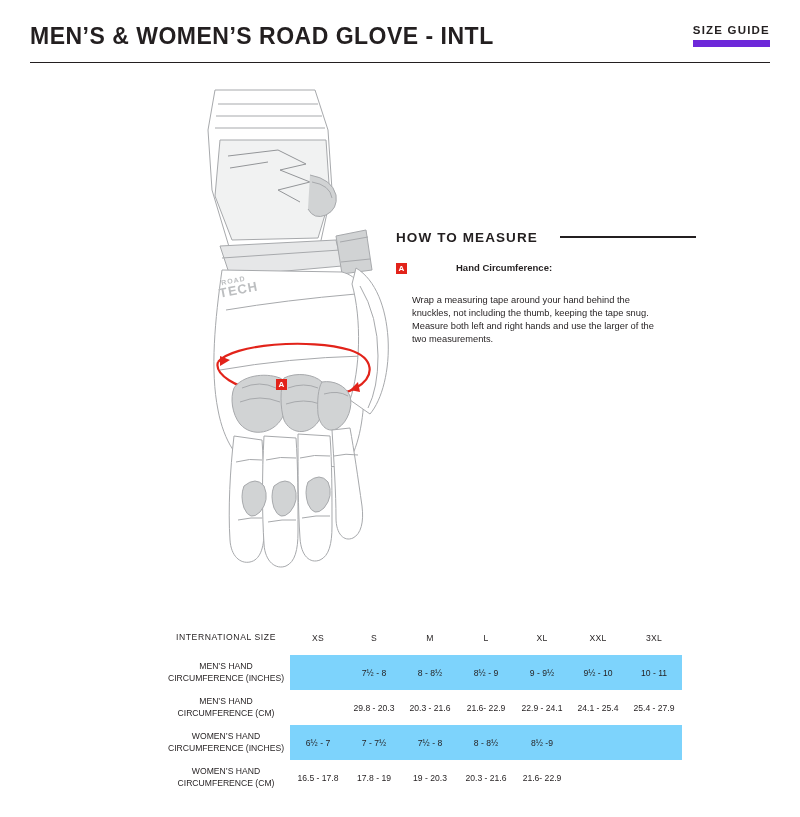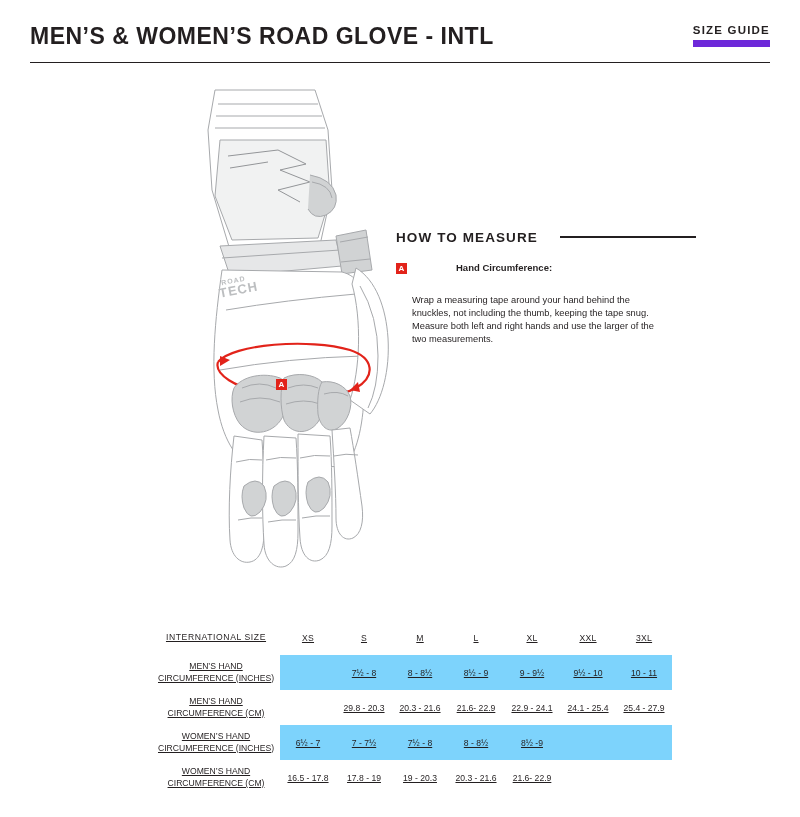--- a/index.html
+++ b/index.html
@@ -111,23 +111,22 @@
     font-size: 9.3px;
     line-height: 1.42;
     color: #231f20;
     margin-top: 20px;
     width: 258px;
   }
 
   
   .table-wrap {
     position: absolute;
-    left: 152px; top: 620px;
+    left: 162px; top: 620px;
     width: 520px;
-    text-decoration: underline;
   }
   table.sizes {
     border-collapse: collapse;
     width: 520px;
     table-layout: fixed;
   }
   table.sizes td, table.sizes th {
     padding: 0;
     text-align: center;
     vertical-align: middle;

